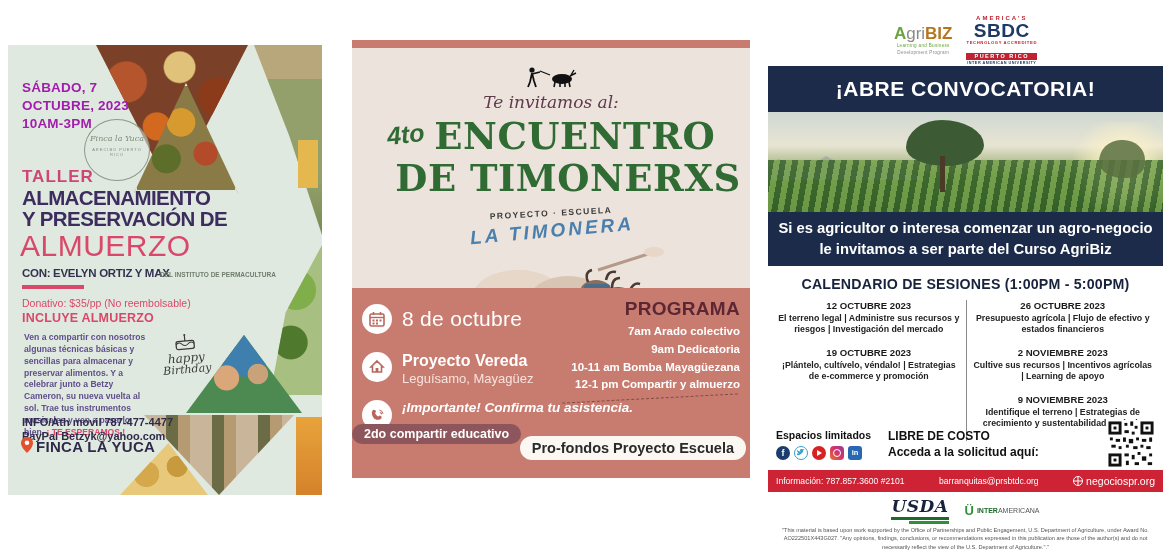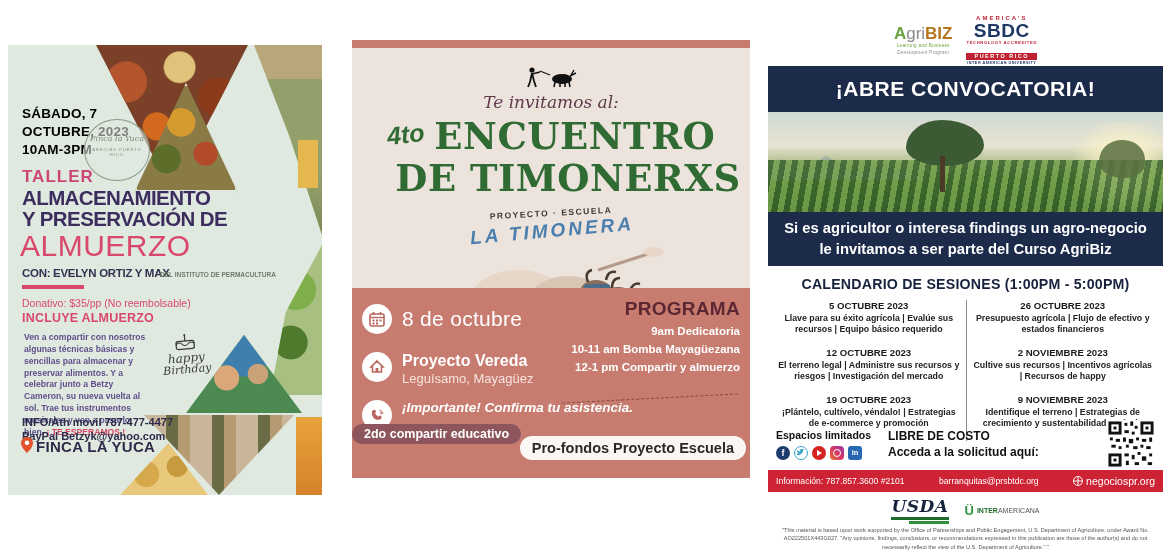--- a/index.html
+++ b/index.html
@@ -3,21 +3,21 @@
 <meta charset="utf-8">
 <style>
   html,body{margin:0;padding:0;background:#ffffff;}
   body{font-family:"Liberation Sans",sans-serif;}
   #canvas{position:relative;width:1168px;height:556px;background:#fff;overflow:hidden;}
   .abs{position:absolute;}
 
   
   #flyer-left{left:8px;top:45px;width:314px;height:450px;background:#e0e9df;overflow:hidden;}
   .fl-tri{position:absolute;}
-  .fl-date{left:14px;top:34px;color:#000000;font-weight:bold;font-size:13.5px;line-height:1.35;letter-spacing:.2px;margin-top:26px;}
+  .fl-date{left:14px;top:34px;color:#a21caf;font-weight:bold;font-size:13.5px;line-height:1.35;letter-spacing:.2px;}
   .fl-stamp{left:76px;top:74px;width:66px;height:62px;border:1.5px solid #8a9a88;border-radius:50%;color:#7d8d7b;text-align:center;box-sizing:border-box;padding-top:14px;background:rgba(224,233,223,.55);}
   .fl-stamp .nm{font-size:8px;font-style:italic;font-family:"DejaVu Serif",serif;}
   .fl-stamp .sb{font-size:4px;letter-spacing:1px;margin-top:4px;}
   .fl-kicker{left:14px;top:122px;color:#cc4778;font-weight:bold;font-size:17px;letter-spacing:1px;}
   .fl-t1{left:14px;top:141px;color:#3c2d5e;font-weight:bold;font-size:20.5px;letter-spacing:-.6px;}
   .fl-t2{left:14px;top:162px;color:#3c2d5e;font-weight:bold;font-size:20.5px;letter-spacing:-.6px;}
   .fl-t3{left:12px;top:184px;color:#d9486a;font-weight:300;font-size:30px;letter-spacing:.5px;}
   .fl-pres{left:14px;top:222px;color:#33304f;font-weight:bold;font-size:11.5px;letter-spacing:-.3px;}
   .fl-preso{left:152px;top:226px;color:#6f7d6e;font-size:6.5px;font-weight:bold;}
   .fl-bar{left:14px;top:240px;width:62px;height:4px;background:#d9486a;}
@@ -262,20 +262,21 @@
             <path d="M10 2 q3 1 4 4 M10.5 4.5 q1.6.6 2.2 2.2" stroke="#b9675c" stroke-width="1.1" fill="none"></path>
           </svg>
       </span>
       <div>
         <div class="fm-rsvp1">¡Importante! Confirma tu asistencia.</div>
         <div class="fm-rsvp2">Whatsapp o texto</div>
       </div>
     </div>
     <div class="abs fm-prog-t">PROGRAMA</div>
     <div class="abs fm-prog">
+      <div>7am Arado colectivo</div>
       <div>9am Dedicatoria</div>
       <div>10-11 am Bomba Mayagüezana</div>
       <div>12-1 pm Compartir y almuerzo</div>
     </div>
     <div class="abs fm-dash"></div>
     <div class="fm-badge1"><span>2do compartir educativo</span></div>
     <div class="fm-badge2"><span>Pro-fondos Proyecto Escuela</span></div>
   </div>
 
   <div id="flyer-right" class="abs">
@@ -298,47 +299,43 @@
     </div>
     <div class="abs fr-photo">
       <div class="fr-sun"></div>
       <div class="fr-mtn"></div>
       <div class="fr-rows"></div>
       <div class="fr-treetop"></div>
       <div class="fr-trunk"></div>
       <div class="fr-tree2"></div>
     </div>
     <div class="abs fr-band2">
-      <div>Si es agricultor o interesa findings un agro-negocio</div>
+      <div>Si es agricultor o interesa comenzar un agro-negocio</div>
       <div>le invitamos a ser parte del Curso AgriBiz</div>
     </div>
     <div class="abs fr-cal-t">CALENDARIO DE SESIONES (1:00PM - 5:00PM)</div>
     <div class="abs fr-grid">
       <div class="fr-col">
         <div class="fr-sess">
-          <div class="d">5 OCTUBRE 2023</div>
-          <div class="x">Llave para su éxito agrícola | Evalúe sus recursos | Equipo básico requerido</div>
-        </div>
-        <div class="fr-sess">
           <div class="d">12 OCTUBRE 2023</div>
           <div class="x">El terreno legal | Administre sus recursos y riesgos | Investigación del mercado</div>
         </div>
         <div class="fr-sess">
           <div class="d">19 OCTUBRE 2023</div>
           <div class="x">¡Plántelo, cultívelo, véndalo! | Estrategias de e-commerce y promoción</div>
         </div>
       </div>
       <div class="fr-col right">
         <div class="fr-sess">
           <div class="d">26 OCTUBRE 2023</div>
           <div class="x">Presupuesto agrícola | Flujo de efectivo y estados financieros</div>
         </div>
         <div class="fr-sess">
           <div class="d">2 NOVIEMBRE 2023</div>
-          <div class="x">Cultive sus recursos | Incentivos agrícolas | Recursos de happy</div>
+          <div class="x">Cultive sus recursos | Incentivos agrícolas | Learning de apoyo</div>
         </div>
         <div class="fr-sess">
           <div class="d">9 NOVIEMBRE 2023</div>
           <div class="x">Identifique el terreno | Estrategias de crecimiento y sustentabilidad agrícola</div>
         </div>
       </div>
     </div>
     <div class="abs fr-bottom">
       <div class="fr-spaces">
         <div class="t">Espacios limitados</div>

